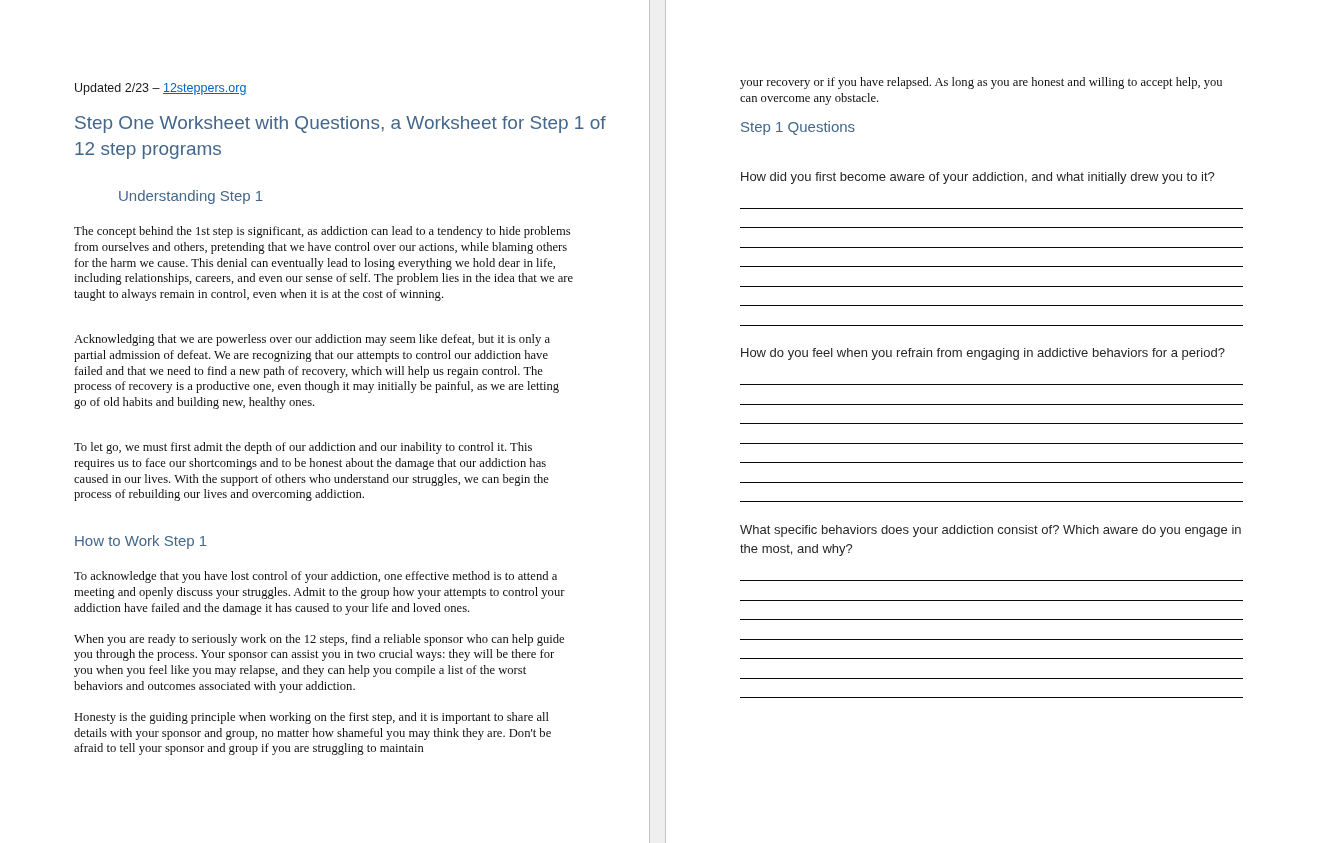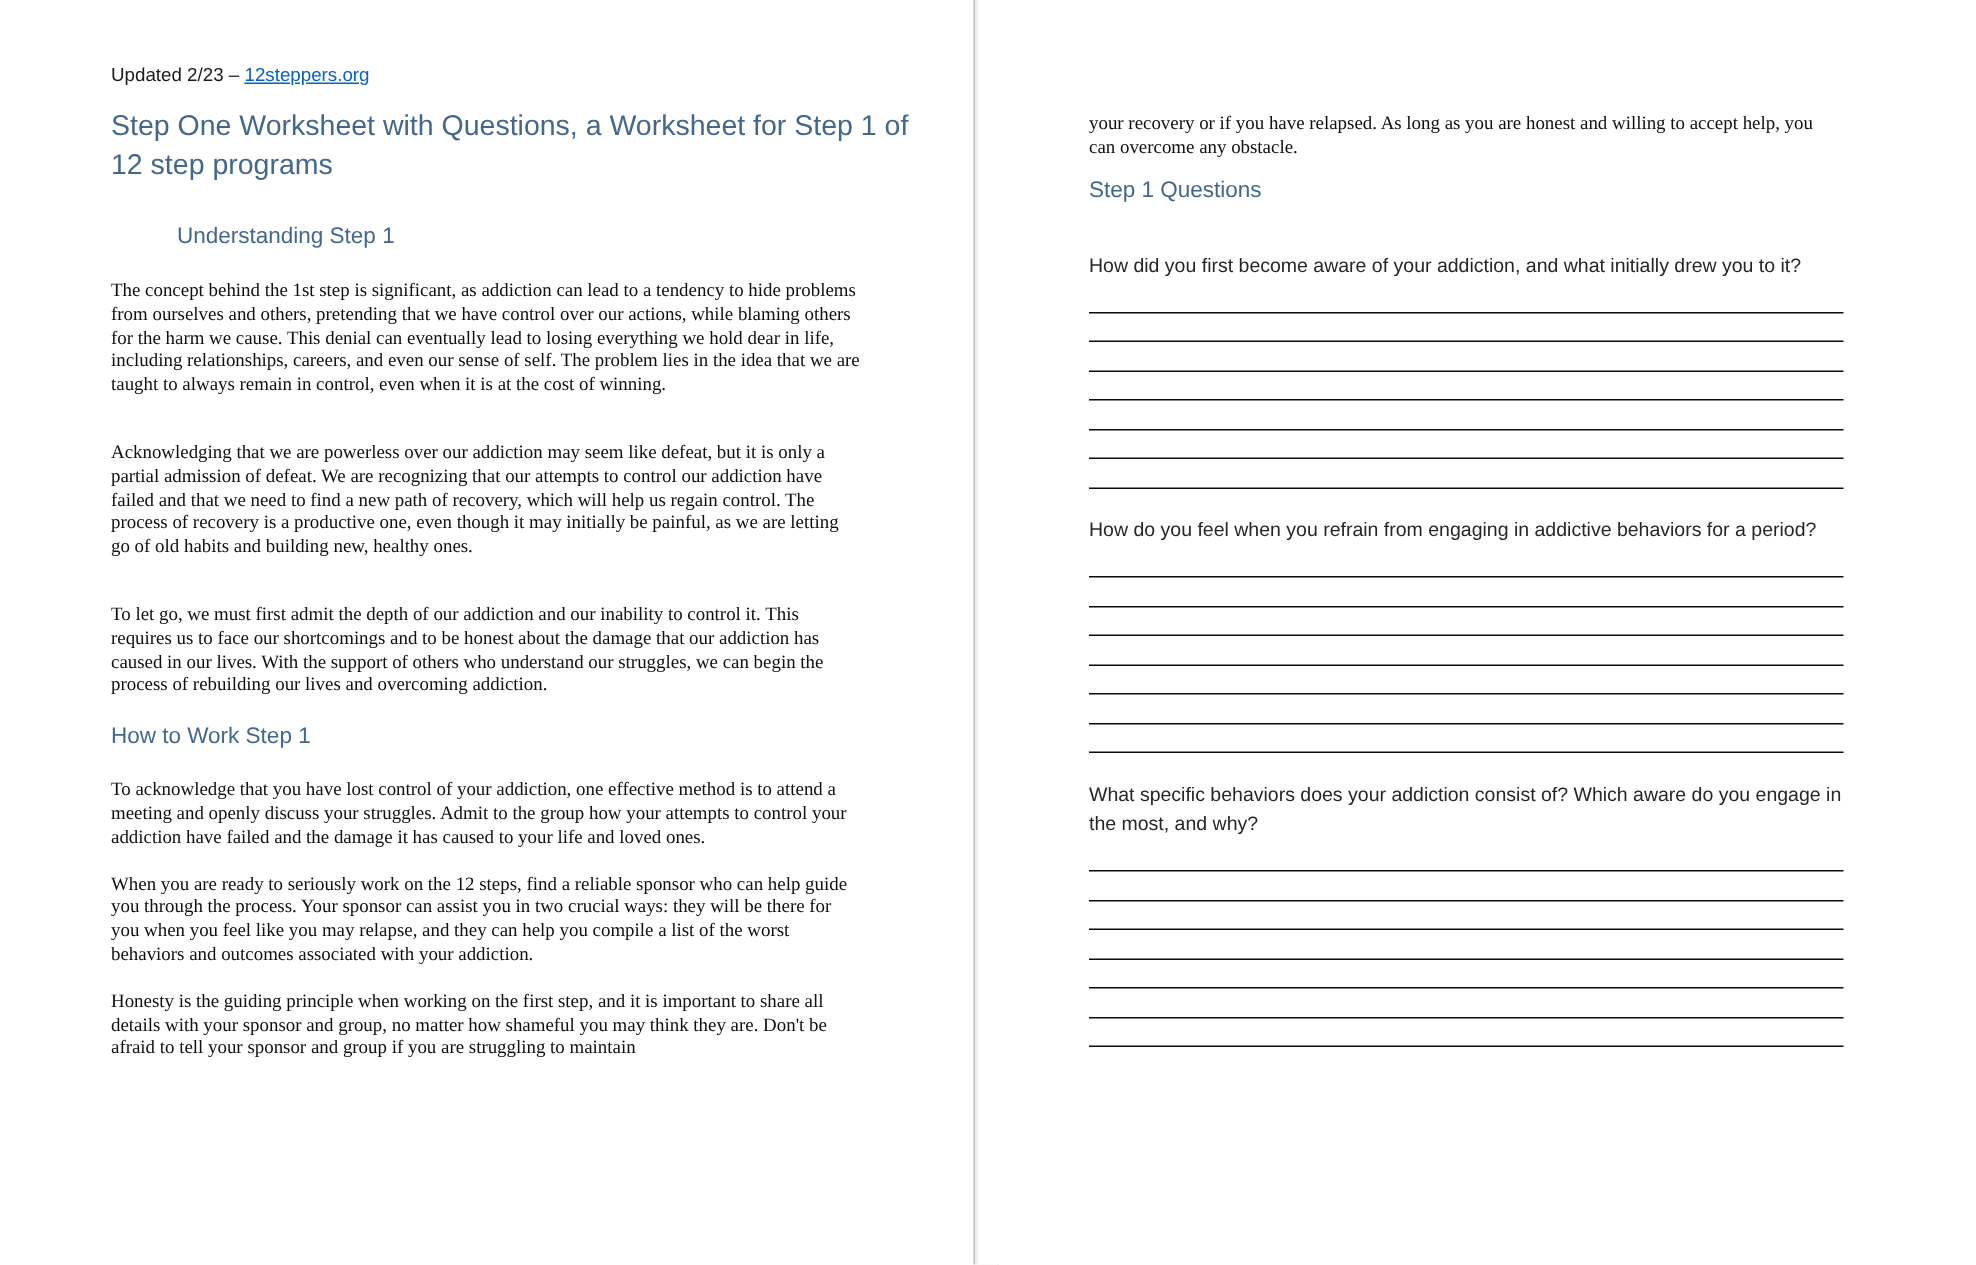--- a/index.html
+++ b/index.html
@@ -15,33 +15,33 @@
     height: 843px;
     background: #ffffff;
   }
   .page {
     position: absolute;
     top: 0;
     height: 843px;
     background: #ffffff;
   }
   .page-left  { left: 0;   width: 649px; }
-  .page-right { left: 652px; width: 585px; }
+  .page-right { left: 666px; width: 585px; }
   .page-divider {
     position: absolute;
     top: 0;
     left: 649px;
     width: 17px;
     height: 843px;
     background: #efefef;
     border-left: 1px solid #c3c3c3;
     border-right: 1px solid #c3c3c3;
   }
   .content {
-    padding-top: 42px;
+    padding-top: 80px;
     padding-left: 74px;
   }
   .page-right .content { padding-top: 75px; }
 
   .meta-line {
     font-size: 12.5px;
     line-height: 16px;
     color: #1a1a1a;
   }
   .meta-link {
@@ -57,21 +57,21 @@
     font-weight: 400;
     color: #44678c;
   }
   .section-heading {
     font-size: 15px;
     line-height: 18px;
     font-weight: 400;
     color: #44678c;
   }
   .heading-understanding { margin-top: 25px; margin-left: 44px; }
-  .heading-howto         { margin-top: 17px; }
+  .heading-howto         { margin-top: 29px; }
   .heading-questions     { margin-top: 11px; }
 
   .body-para {
     font-family: "Liberation Serif", "DejaVu Serif", serif;
     font-size: 12.6px;
     line-height: 15.8px;
     color: #0f0f0f;
     width: 500px;
   }
   .para-gap   { margin-top: 29px; }

